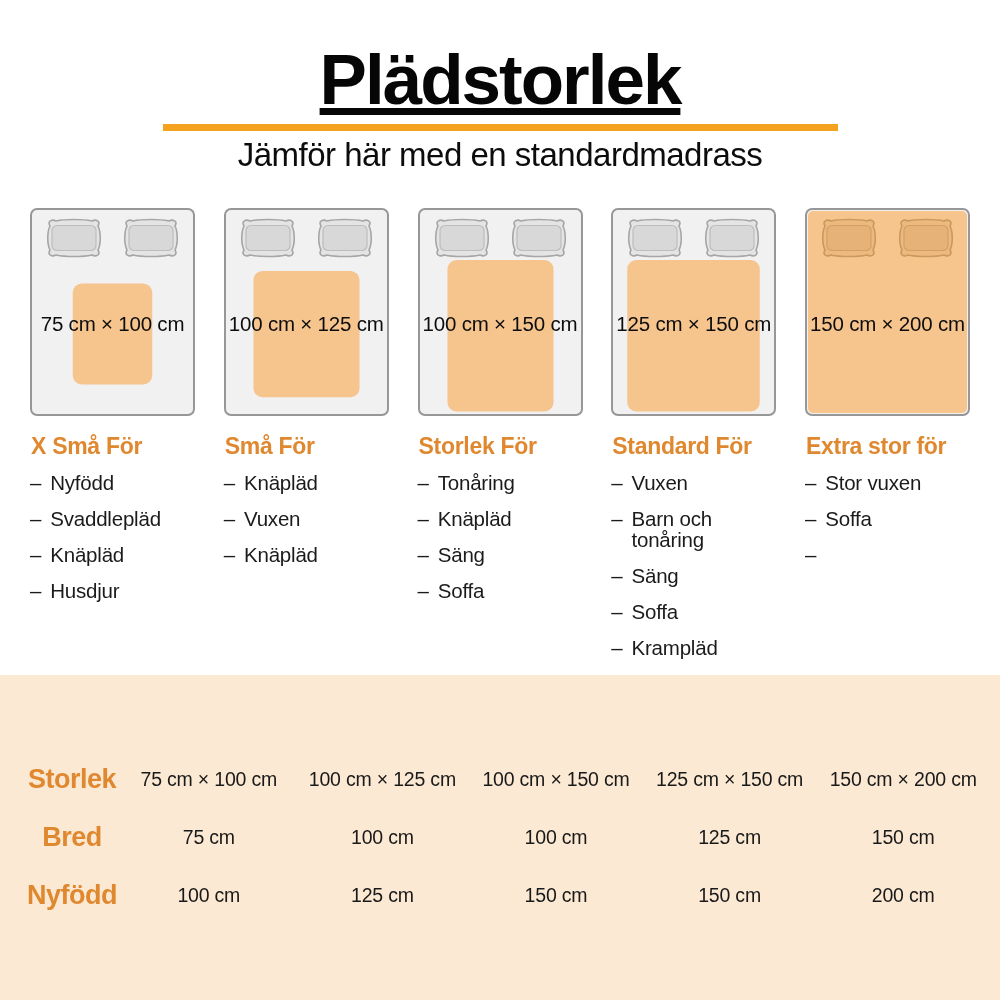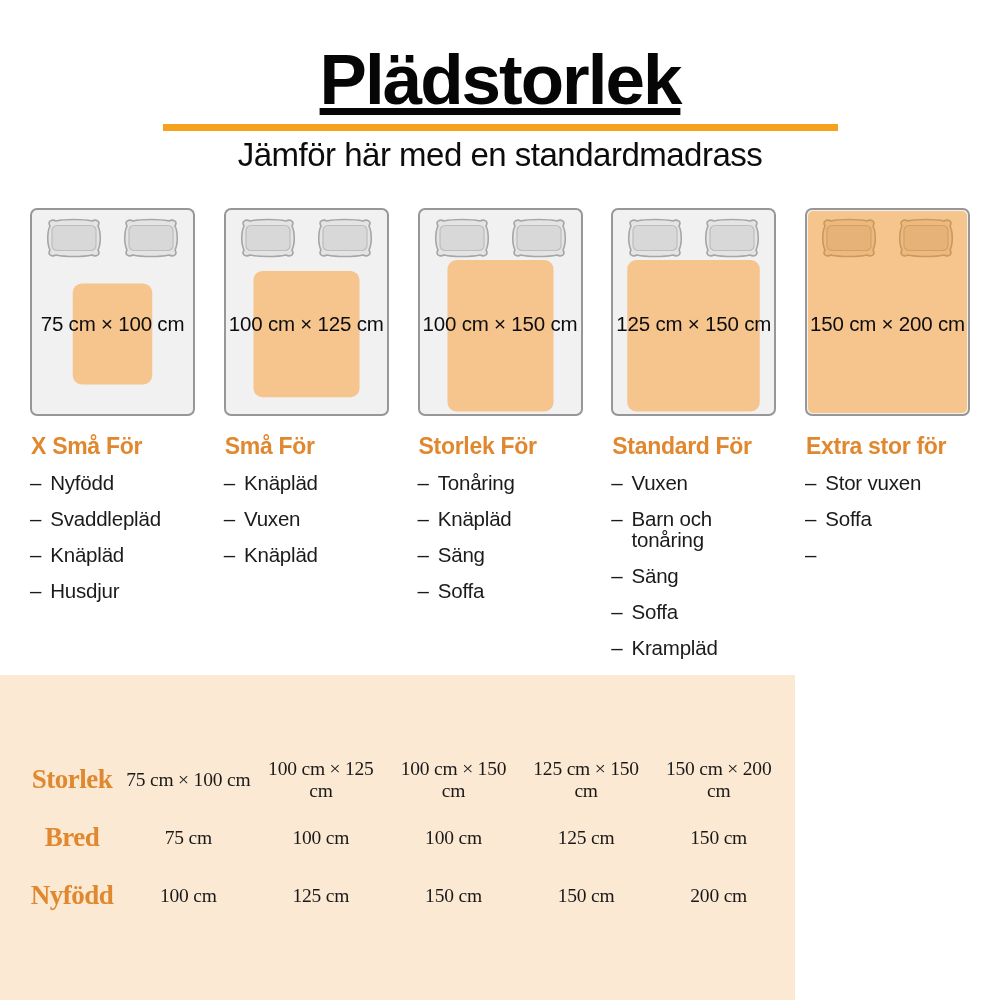--- a/index.html
+++ b/index.html
@@ -28,26 +28,25 @@
     margin:20px 0 0 1px;font-size:23px;font-weight:bold;line-height:21px;
     color:var(--heading,#E0882F);letter-spacing:-0.3px;
   }
   .col-list{list-style:none;margin:0;padding:0;}
   .col-list li{
     margin-top:15px;font-size:20.5px;line-height:21px;color:#1b1b1b;
     display:flex;gap:9px;letter-spacing:-0.2px;
   }
 
   .bottom{
-    position:absolute;left:0;top:675px;width:795px;height:325px;box-sizing:border-box;
+    position:absolute;left:0;top:675px;width:1000px;height:325px;box-sizing:border-box;
     background:var(--tableBg,#FCE9D3);
     display:grid;grid-template-columns:100px repeat(5,1fr);
     grid-auto-rows:58px;align-content:center;align-items:center;
     padding:0 10px 0 22px;
-    font-family:Liberation Serif, serif;
   }
   .row-label{
     text-align:center;font-size:27px;font-weight:bold;color:var(--heading,#DC8430);
     letter-spacing:-0.5px;
   }
   .cell{text-align:center;font-size:19.5px;color:#191919;letter-spacing:-0.2px;}
 </style>
 </head>
 <body>
 

